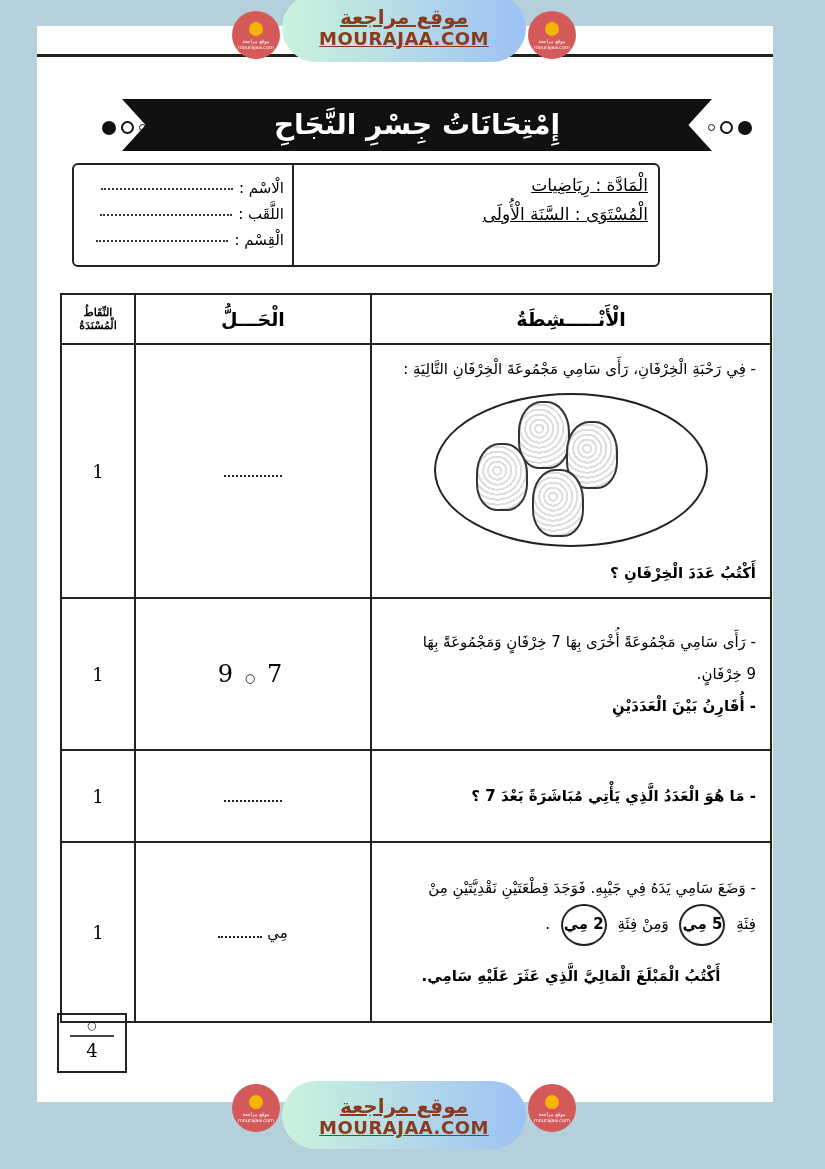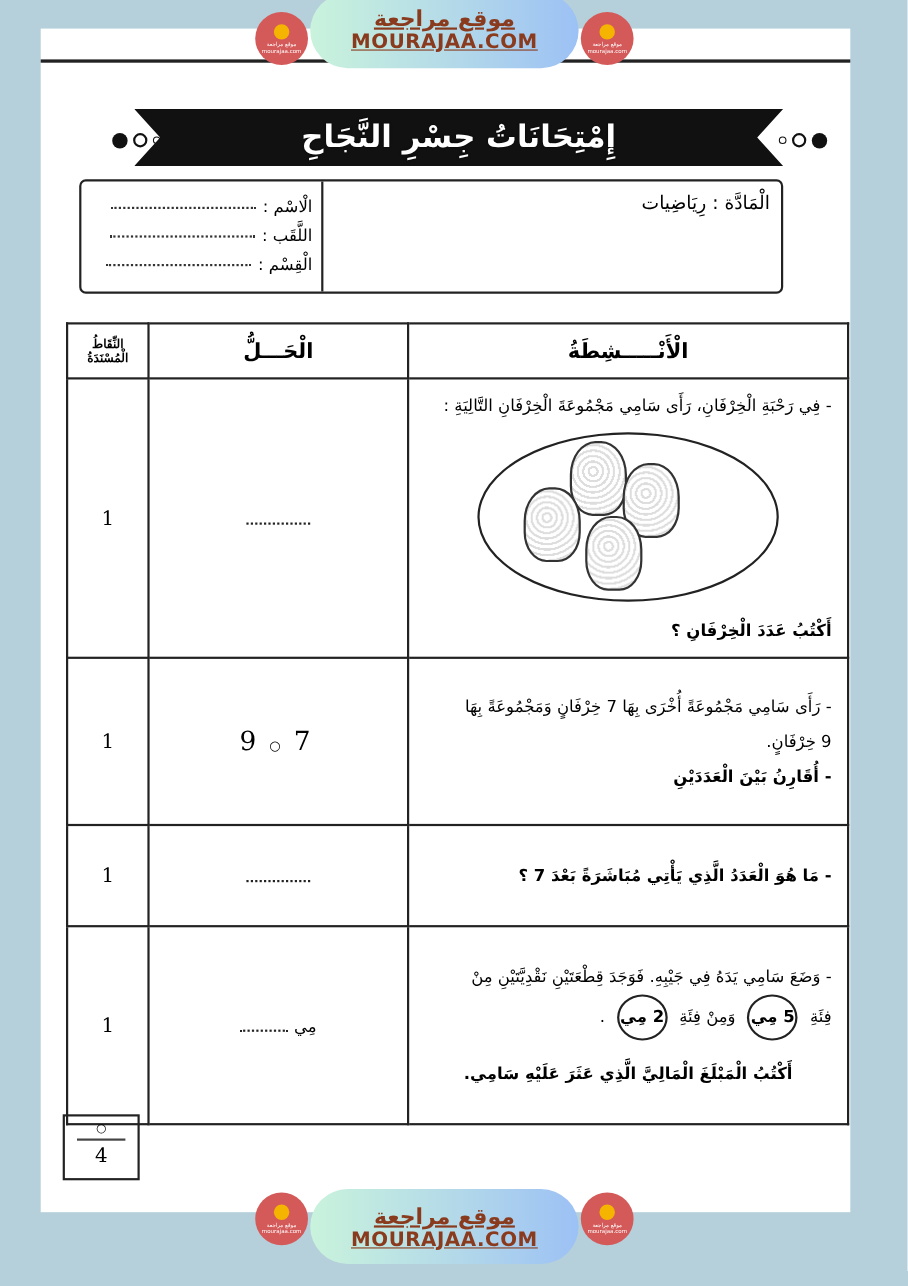--- a/index.html
+++ b/index.html
@@ -48,32 +48,32 @@
     direction:rtl; font-family:"DejaVu Sans", sans-serif;
     text-shadow:0 0 2px #000;
   }
   .dots { position:absolute; top:117px; }
   .dot-big { display:inline-block; width:14px; height:14px; border-radius:50%; background:#111; vertical-align:middle; }
   .dot-mid { display:inline-block; width:9px; height:9px; border-radius:50%; border:2px solid #111; vertical-align:middle; }
   .dot-sm { display:inline-block; width:5px; height:5px; border-radius:50%; border:1.5px solid #111; vertical-align:middle; }
 
   
   .info {
-    position:absolute; left:72px; top:163px; width:640px; height:104px;
+    position:absolute; left:72px; top:163px; width:588px; height:104px;
     border:2px solid #222; border-radius:6px; display:flex; direction:ltr;
     box-sizing:border-box;
   }
   .info-left { width:220px; border-right:2px solid #222; padding:10px 8px; box-sizing:border-box; direction:rtl; }
   .info-left .field { font-size:15px; line-height:26px; white-space:nowrap; }
   .info-left .dots-line { display:inline-block; width:132px; border-bottom:2px dotted #333; margin-right:6px; vertical-align:middle; }
   .info-mid { width:280px; border-right:2px solid #222; text-align:center; direction:rtl; box-sizing:border-box; }
   .info-mid .t1 { font-size:20px; font-weight:bold; margin-top:12px; }
   .info-mid .t2 { font-size:18px; font-weight:bold; margin-top:22px; font-style:italic; }
   .info-right { flex:1; direction:rtl; padding:6px 10px; font-size:17px; box-sizing:border-box; }
-  .info-right div { line-height:29px; white-space:nowrap; }
+  .info-right div { line-height:29px; white-space:nowrap;text-decoration:underline; }
 
   
   .tbl {
     position:absolute; left:60px; top:293px; width:712px; border-collapse:collapse;
     direction:ltr;
   }
   .tbl td, .tbl th { border:2px solid #222; vertical-align:middle; }
   .tbl th { font-weight:bold; font-size:19px; height:46px; }
   .th-pts { font-size:11px !important; line-height:13px; }
   .c-pts { width:70px; text-align:center; font-family:"DejaVu Serif", serif; font-size:18px; }
@@ -134,20 +134,21 @@
 </div>
 
 <div class="info">
   <div class="info-left">
     <div class="field"><span>الْاسْم :</span><span class="dots-line"></span></div>
     <div class="field"><span>اللَّقَب :</span><span class="dots-line"></span></div>
     <div class="field"><span>الْقِسْم :</span><span class="dots-line"></span></div>
   </div>
   <div class="info-right">
     <div>الْمَادَّة : رِيَاضِيات</div>
+    <div>الْمُسْتَوَى : السَّنَة الْأُولَى</div>
   </div>
 </div>
 
 <table class="tbl">
   <tbody>
       <tr>
     <th class="c-pts th-pts">النِّقَاطُ الْمُسْنَدَةُ</th>
     <th class="c-sol">الْحَـــلُّ</th>
     <th>الْأَنْـــــشِطَةُ</th>
   </tr>

